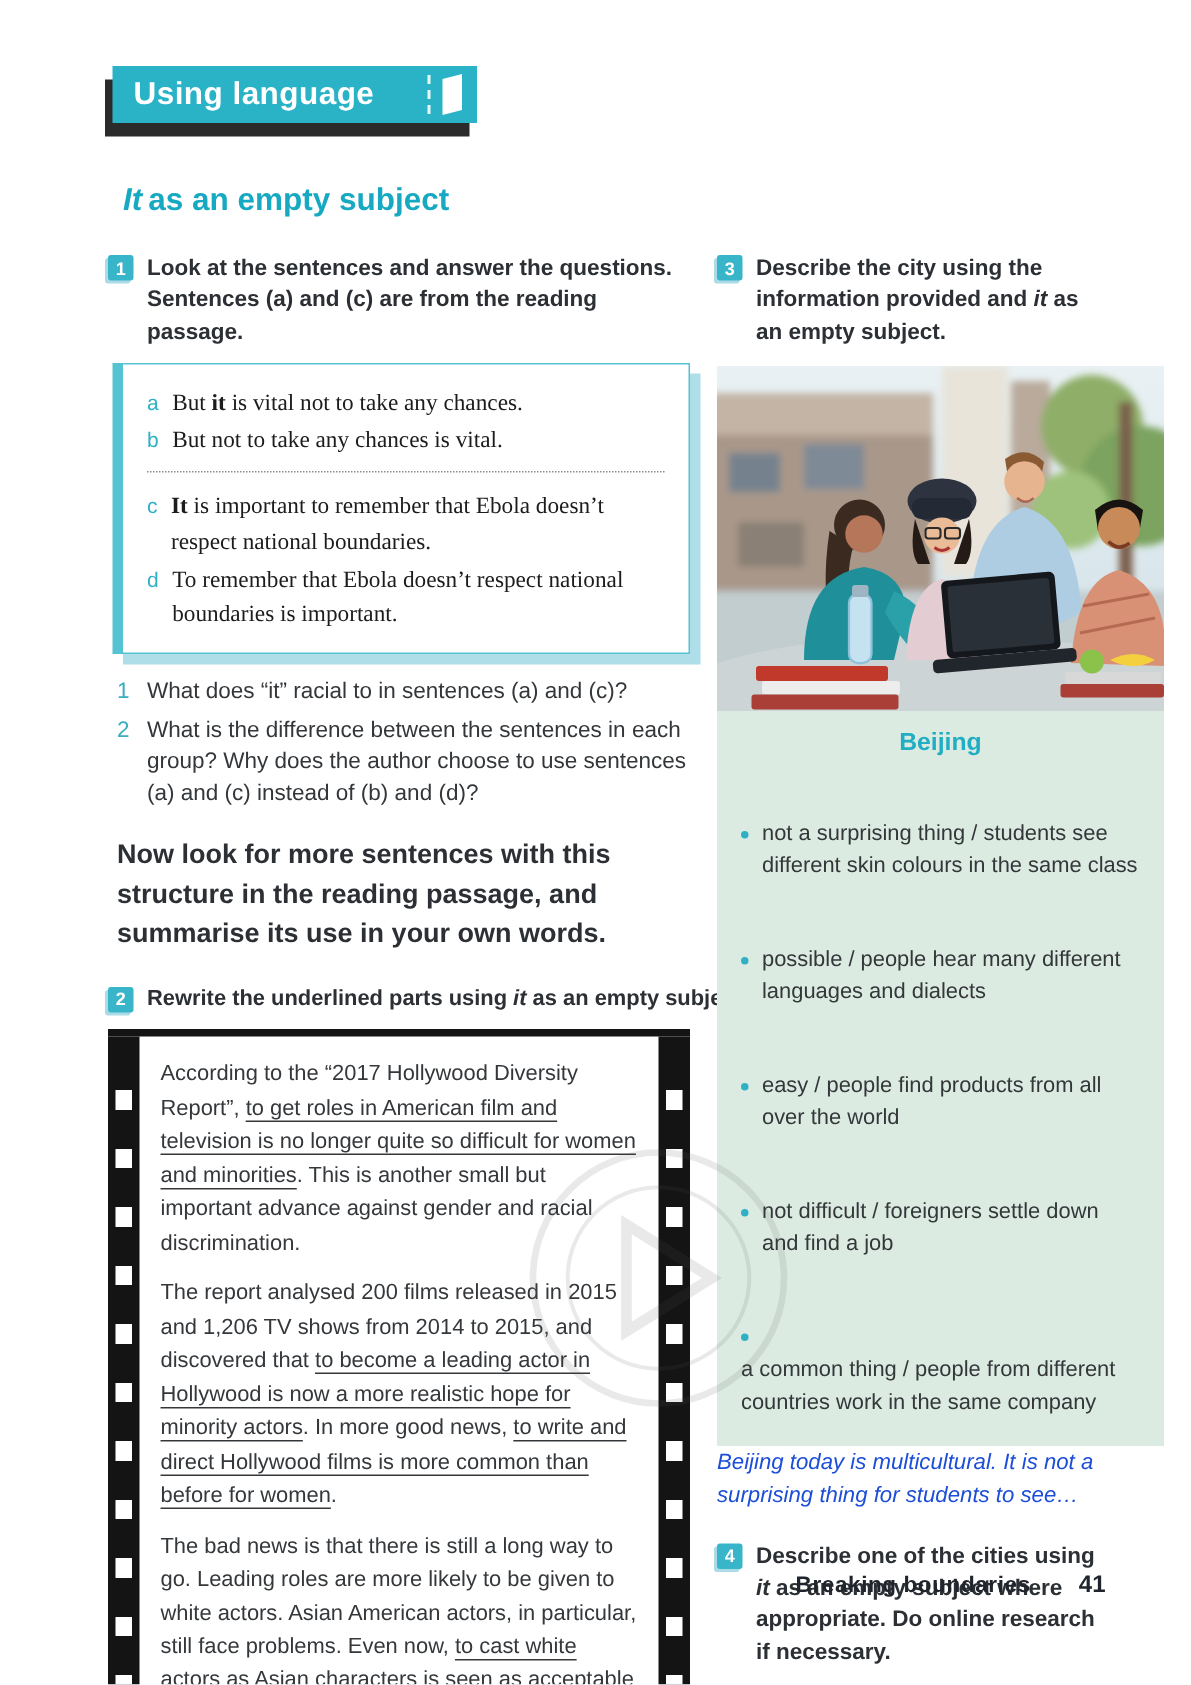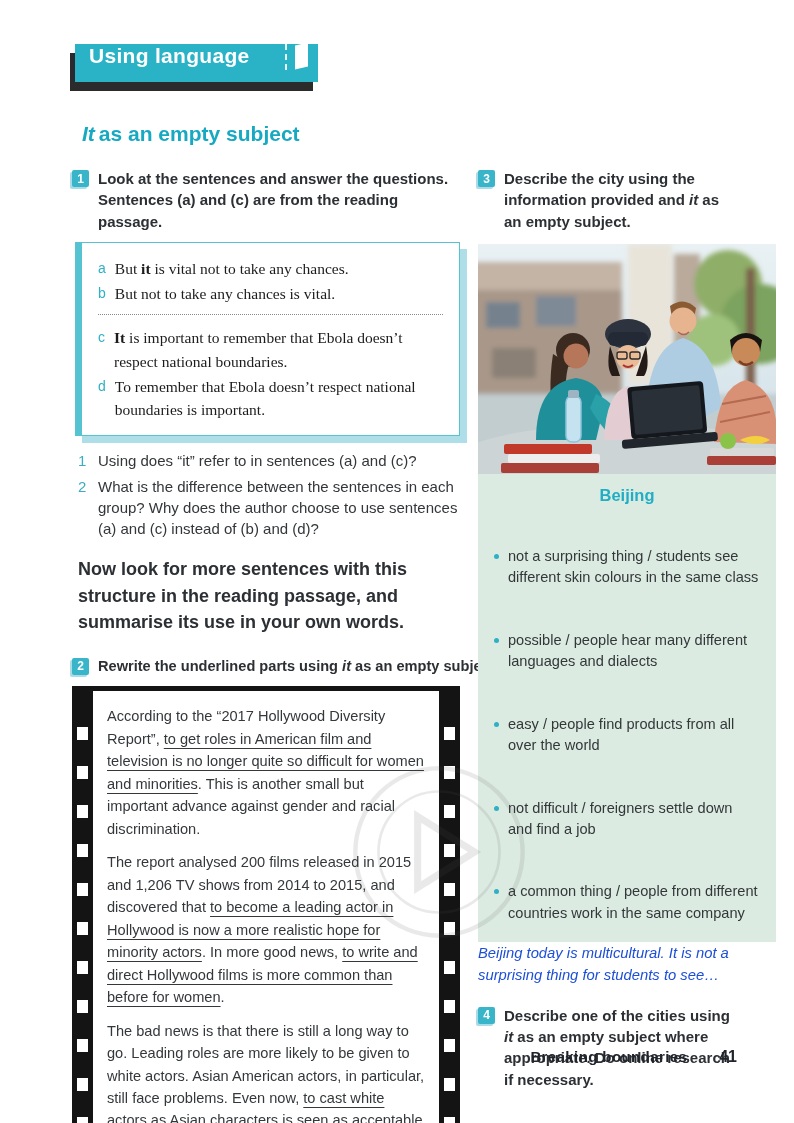--- a/index.html
+++ b/index.html
@@ -3,21 +3,21 @@
 <meta charset="utf-8">
 <style>
   * { margin:0; padding:0; box-sizing:border-box; }
   html,body { background:#ffffff; }
   body { font-family:"Liberation Sans", sans-serif; color:#33373a; }
   .page { position:relative; width:794px; height:1123px; background:#ffffff; overflow:hidden; }
 
   
   .banner { position:absolute; left:75px; top:44px; }
   .banner .shadow { position:absolute; left:-5px; top:9px; width:243px; height:38px; background:#2b2b2b; }
-  .banner .plate { position:relative; width:243px; height:38px; background:#2ab3c7; display:flex; padding:0 10px 0 14px; }
+  .banner .plate { position:relative; width:243px; height:38px; background:#2ab3c7; display:flex; align-items:center; padding:0 10px 0 14px; }
   .banner .title { color:#ffffff; font-weight:bold; font-size:21px; letter-spacing:0.3px; flex:1; }
   .banner .dash { width:0; height:26px; border-left:2px dashed #ffffff; margin-right:8px; opacity:.9; }
   .banner .flag { width:13px; height:24px; background:#ffffff; transform:skewY(-14deg); }
 
   
   .section-title { position:absolute; left:82px; top:122px; color:#17a9c2; font-size:21px; font-weight:bold; }
   .section-title .it { font-style:italic; margin-right:4px; }
 
   
   .col-left  { position:absolute; left:72px;  top:168px; width:388px; }
@@ -60,21 +60,21 @@
   .film-content p:last-child { margin-bottom:0; }
   .u { text-decoration:underline; text-underline-offset:3.5px; text-decoration-thickness:1px; }
 
   
   .ex3-instr { padding-right:55px; }
   .photo { margin-top:12px; width:298px; height:230px; display:block; }
   .city-card { background:#dcebe2; padding:12px 16px 18px 16px; }
   .city-card .city-title { text-align:center; color:#21aec4; font-weight:bold; font-size:16.5px; margin-bottom:10px; }
   .bullets { list-style:none; }
   .bullets li { display:flex; gap:9px; font-size:14.6px; line-height:1.47; color:#33373a; margin-bottom:6px;margin-top:41px; }
-  .bullets li:last-child { margin-bottom:0; }
+  .bullets li:last-child { margin-bottom:0;flex-direction:column; }
   .dot { flex:0 0 5px; width:5px; height:5px; border-radius:50%; background:#2fb0c4; margin-top:8px; }
   .example { font-style:italic; font-size:14.8px; line-height:1.5; color:#1d4ed8; padding-right:10px; }
   .ex4 { margin-top:18px; }
   .ex4 .instr { padding-right:40px; }
   .city-list { margin:7px 0 0 27px; }
   .city-list li { margin-bottom:4px; }
 
   
   .watermark { position:absolute; left:350px; top:763px; width:178px; height:178px; opacity:0.12; pointer-events:none; z-index:6; }
 
@@ -124,21 +124,21 @@
       </div>
       <div class="sentence">
         <span class="lbl">d</span>
         <span><span>To remember that Ebola doesn’t respect national boundaries is important.</span><b></b><span></span></span>
       </div>
     </div>
 
     <div class="questions">
       <div class="question">
         <span class="qnum">1</span>
-        <span>Using does “it” refer to in sentences (a) and (c)?</span>
+        <span>What does “it” racial to in sentences (a) and (c)?</span>
       </div>
       <div class="question">
         <span class="qnum">2</span>
         <span>What is the difference between the sentences in each group? Why does the author choose to use sentences (a) and (c) instead of (b) and (d)?</span>
       </div>
     </div>
 
     <div class="follow-up">Now look for more sentences with this structure in the reading passage, and summarise its use in your own words.</div>
 
     <div class="exrow ex2">

